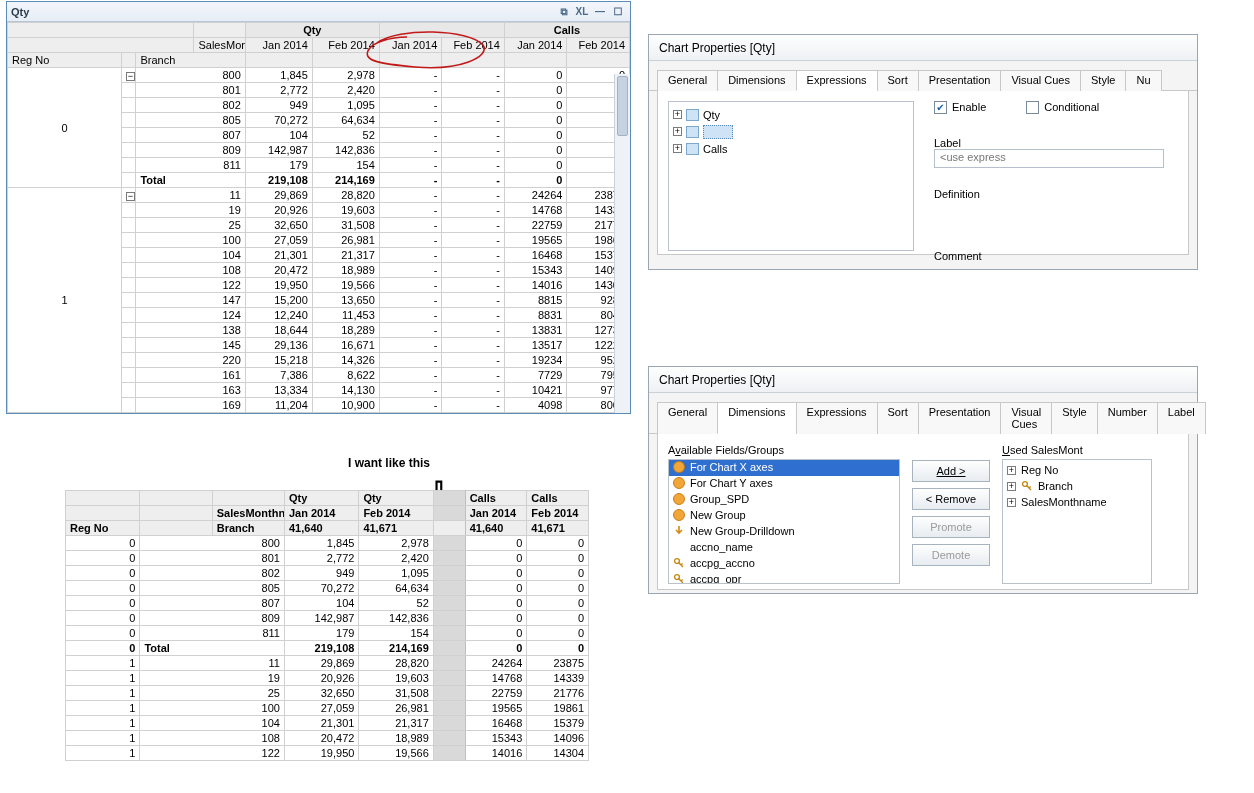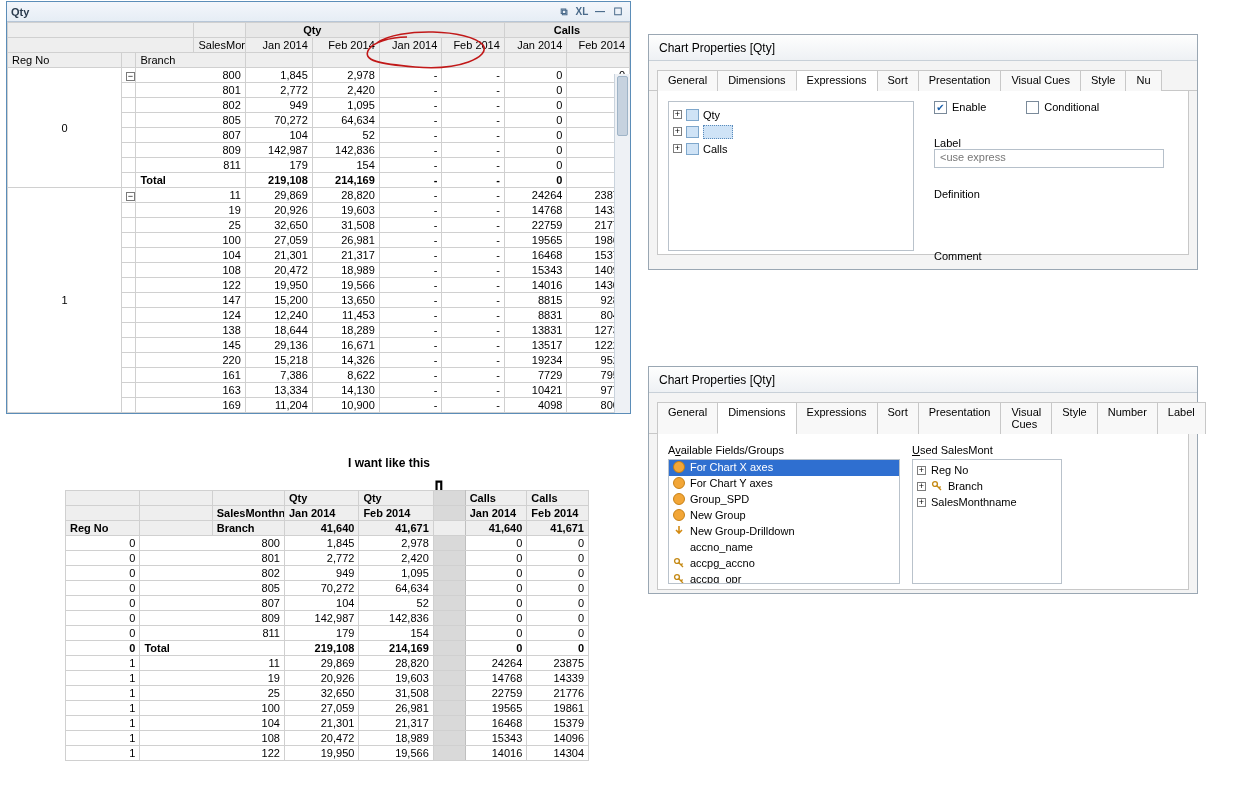--- a/index.html
+++ b/index.html
@@ -106,21 +106,21 @@
     border:1px solid #d0d0d0;
     padding:1px 4px;
     height:15px;
     white-space:nowrap; overflow:hidden;
   }
   table.pv2 th { background:#eeeeee; font-weight:normal; }
   table.pv2 th.h { font-weight:bold; }
   table.pv2 td.num { text-align:right; }
   table.pv2 td.gap { background:#d9d9d9; border-left:1px solid #bfbfbf; border-right:1px solid #bfbfbf; }
   table.pv2 tr.total td { font-weight:bold; }
-  table.pv2 tr.hdrtotal td { font-weight:bold; text-align:right; background:#eee; }
+  table.pv2 tr.hdrtotal td { font-weight:bold; text-align:left; background:#eee; }
 
   
   .dlg {
     position:absolute;
     border:1px solid #9aa7b3;
     background:#f4f4f4;
     box-shadow:none;
   }
   .dlgA { left:648px; top:34px; width:550px; height:236px; }
   .dlgB { left:648px; top:366px; width:550px; height:228px; }
@@ -853,20 +853,34 @@
                   <svg width="12" height="12" viewBox="0 0 12 12">
                     <circle cx="4" cy="4" r="2.4" fill="none" stroke="#c58a16" stroke-width="1.4"></circle>
                     <path d="M5.6 5.6 L10 10 M8 8 L9.6 6.4" stroke="#c58a16" stroke-width="1.4" fill="none"></path>
                   </svg>
                 </span>
                 <span>accpg_opr</span>
               </div>
             </div>
         </div>
       </div>
+      <div class="btnstack">
+        <button class="wbtn">
+          <span style="text-decoration:underline">Add &gt;</span>
+        </button>
+        <button class="wbtn">
+          <span>&lt; Remove</span>
+        </button>
+        <button class="wbtn disabled">
+          <span>Promote</span>
+        </button>
+        <button class="wbtn disabled">
+          <span>Demote</span>
+        </button>
+      </div>
       <div>
         <div class="listlbl">
           <span class="ul">U</span><span>sed SalesMont</span>
         </div>
         <div class="usedlist" id="usedlist">
             <div class="row">
               <span class="usedplus">+</span>
               <span>Reg No</span>
             </div>
             <div class="row">

